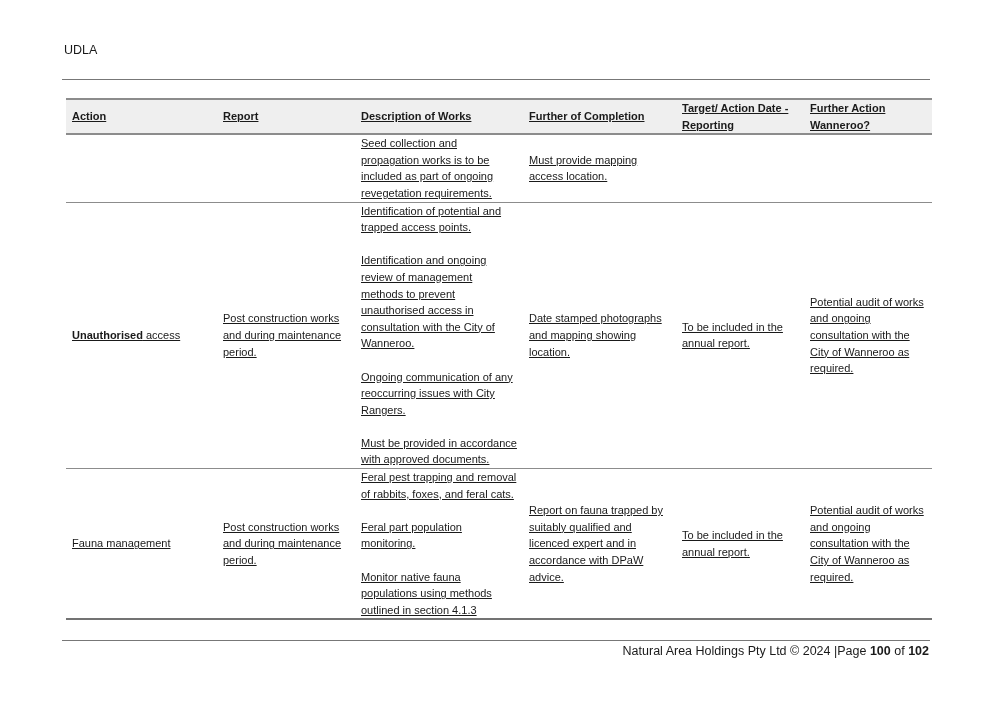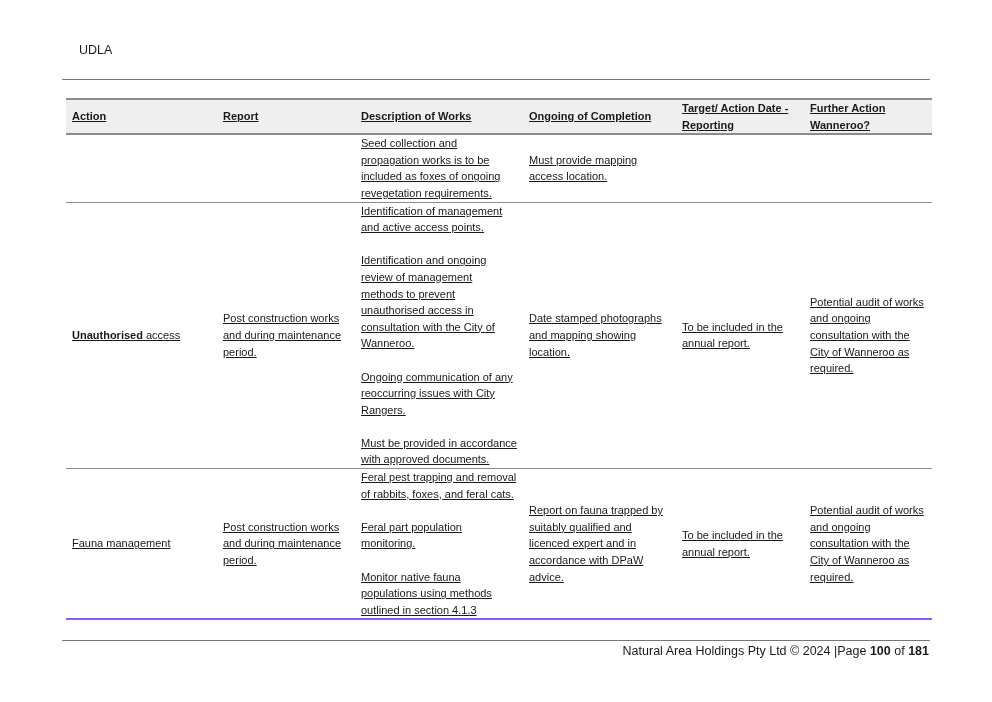--- a/index.html
+++ b/index.html
@@ -1,26 +1,26 @@
 <!DOCTYPE html>
 <html><head>
 <meta charset="utf-8">
 <style>
   html, body { margin: 0; padding: 0; background: #ffffff; }
   body { width: 992px; height: 702px; position: relative; overflow: hidden;
          font-family: "Liberation Sans", sans-serif; color: #1a1a1a; }
-  .hdr { position: absolute; left: 79px; top: 41px; font-size: 12.5px; line-height: 18px; }
+  .hdr { position: absolute; left: 64px; top: 41px; font-size: 12.5px; line-height: 18px; }
   .hdr-rule { position: absolute; left: 62px; top: 79px; width: 868px; height: 1px; background: #777; }
   table { position: absolute; left: 66px; top: 98px; width: 866px; border-collapse: collapse;
           font-size: 11px; line-height: 16.6px; table-layout: fixed; text-decoration: underline; }
   thead tr { background: #efefef; }
   th { text-align: left; font-weight: bold; padding: 0 6px; height: 33px; vertical-align: middle;
        border-top: 2px solid #8c8c8c; border-bottom: 2px solid #8c8c8c; }
   td { padding: 0 6px; vertical-align: middle; border-bottom: 1px solid #8c8c8c; }
-  tbody tr:last-child td { border-bottom: 2px solid #8b5cf6; }
+  tbody tr:last-child td { border-bottom: 2px solid #737373; }
   td.desc { vertical-align: top; }
   .p { display: block; }
   .gap { display: block; height: 16.6px; }
   .c1 { width: 151px; } .c2 { width: 138px; } .c3 { width: 168px; }
   .c4 { width: 153px; } .c5 { width: 128px; } .c6 { width: 128px; }
   .ftr-rule { position: absolute; left: 62px; top: 640px; width: 868px; height: 1px; background: #777; }
   .ftr { position: absolute; right: 63px; top: 642px; font-size: 12.5px; line-height: 18px; }
   b { font-weight: bold; margin-top: 14px; }
 </style>
 </head>
@@ -38,41 +38,41 @@
       <col class="c3">
       <col class="c4">
       <col class="c5">
       <col class="c6">
   </colgroup>
   <thead>
     <tr>
       <th>Action</th>
       <th>Report</th>
       <th>Description of Works</th>
-      <th>Ongoing of Completion</th>
+      <th>Further of Completion</th>
       <th>Target/ Action Date - Reporting</th>
       <th>Further Action Wanneroo?</th>
     </tr>
   </thead>
   <tbody>
     <tr>
       <td><b></b><span></span></td>
       <td></td>
       <td class="desc">
-        <span class="p">Seed collection and propagation works is to be included as foxes of ongoing revegetation requirements.</span>
+        <span class="p">Seed collection and propagation works is to be included as part of ongoing revegetation requirements.</span>
       </td>
       <td>Must provide mapping access location.</td>
       <td></td>
       <td></td>
     </tr>
     <tr>
       <td><b>Unauthorised</b><span> access</span></td>
       <td>Post construction works and during maintenance period.</td>
       <td class="desc">
-        <span class="p">Identification of management and active access points.</span>
+        <span class="p">Identification of potential and trapped access points.</span>
         <span class="gap"></span>
         <span class="p">Identification and ongoing review of management methods to prevent unauthorised access in consultation with the City of Wanneroo.</span>
         <span class="gap"></span>
         <span class="p">Ongoing communication of any reoccurring issues with City Rangers.</span>
         <span class="gap"></span>
         <span class="p">Must be provided in accordance with approved documents.</span>
       </td>
       <td>Date stamped photographs and mapping showing location.</td>
       <td>To be included in the annual report.</td>
       <td>Potential audit of works and ongoing consultation with the City of Wanneroo as required.</td>
@@ -89,14 +89,14 @@
       </td>
       <td>Report on fauna trapped by suitably qualified and licenced expert and in accordance with DPaW advice.</td>
       <td>To be included in the annual report.</td>
       <td>Potential audit of works and ongoing consultation with the City of Wanneroo as required.</td>
     </tr>
   </tbody>
 </table>
 
 <div class="ftr-rule"></div>
 <div class="ftr">
-  <span>Natural Area Holdings Pty Ltd © 2024 |Page </span><b>100</b><span> of </span><b>181</b>
+  <span>Natural Area Holdings Pty Ltd © 2024 |Page </span><b>100</b><span> of </span><b>102</b>
 </div>
 
 </body></html>

